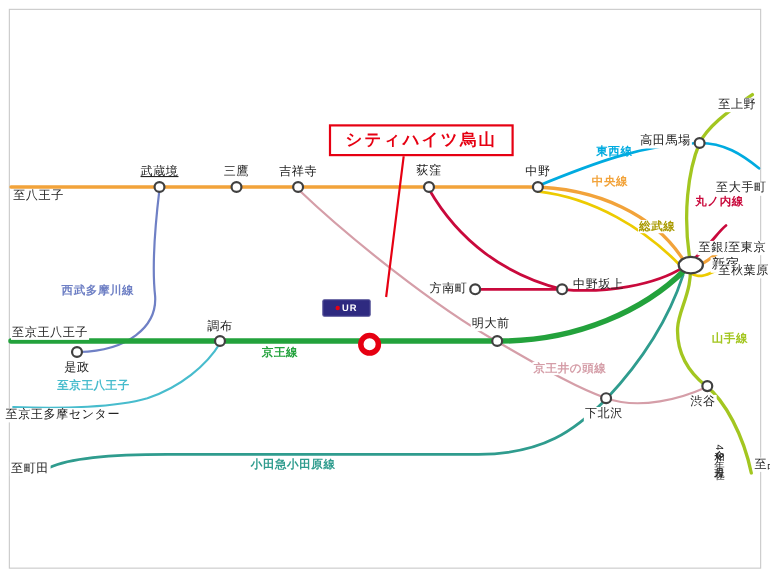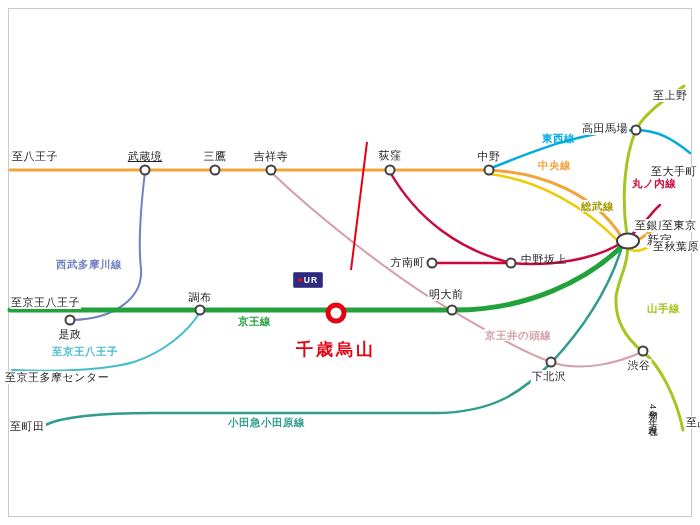--- a/index.html
+++ b/index.html
@@ -18,21 +18,21 @@
   .callout {
     position:absolute; left:299px; top:113px; background:#fff;
     border:2px solid #e60012; padding:3px 13px;
   }
   .callout span { font-size:15px; font-weight:bold; letter-spacing:2px; }
   .hl-name {
     position:absolute; left:296px; top:338px; font-size:17px; font-weight:bold;
     letter-spacing:3px; white-space:nowrap;
   }
   .ur {
-    position:absolute; left:293px; top:272px; width:30px; height:16px;
+    position:absolute; left:293px; top:272px; width:44px; height:16px;
     background:#2e2a80; border-radius:2px; color:#fff; font-size:8.5px;
     font-weight:bold; display:flex; align-items:center; justify-content:center;
     letter-spacing:1px; box-shadow:inset 0 0 0 1px #ffffff33;
   }
   .ur i { display:inline-block; width:4px; height:4px; background:#e60012;
     border-radius:50%; margin-right:2px; }
   .date-note {
     position:absolute; left:646px; top:402px; font-size:9.5px; color:#222;
     writing-mode:vertical-rl; letter-spacing:1px;
   }
@@ -74,27 +74,29 @@
       <circle class="stn" cx="70" cy="320" r="4.5"></circle>
       <circle class="stn" cx="452" cy="310" r="4.5"></circle>
       <circle class="stn" cx="551" cy="362" r="4.5"></circle>
       <circle class="stn" cx="643" cy="351" r="4.5"></circle>
       <ellipse class="stn" cx="628" cy="241" rx="11" ry="7.5"></ellipse>
     </g>
 
     <circle cx="336" cy="313" r="8" fill="#ffffff" stroke-width="5" stroke="#e60012"></circle>
   </svg>
 
+  <div class="callout" style="border-color: rgb(230, 0, 18);">
+    <span style="color: rgb(230, 0, 18);">シティハイツ烏山</span>
+  </div>
 
   <div class="ur">
       <i></i>
       <span>UR</span>
     </div>
 
-  <div class="hl-name" style="color: rgb(230, 0, 18);">千歳烏山</div>
 
   <div class="lbl" style="left:145px; top:150px; transform:translateX(-50%);text-decoration:underline;">武蔵境</div>
   <div class="lbl" style="left:215px; top:150px; transform:translateX(-50%);">三鷹</div>
   <div class="lbl" style="left:271px; top:150px; transform:translateX(-50%);">吉祥寺</div>
   <div class="lbl" style="left:390px; top:150px; transform:translateX(-50%);font-family:Liberation Mono, monospace;">荻窪</div>
   <div class="lbl" style="left:489px; top:150px; transform:translateX(-50%);">中野</div>
   <div class="lbl bg" style="left:629px; top:122px; transform:translateX(-100%);">高田馬場</div>
   <div class="lbl bg" style="left:646px; top:234px; font-size:12px;">新宿</div>
   <div class="lbl" style="left:425px; top:256px; transform:translateX(-100%);">方南町</div>
   <div class="lbl" style="left:521px; top:253px;">中野坂上</div>
@@ -108,21 +110,21 @@
   <div class="lbl line-lbl" style="left: 538px; top: 159px; color: rgb(242, 163, 58);">中央線</div>
   <div class="lbl line-lbl" style="left: 632px; top: 177px; color: rgb(201, 9, 60);">丸ノ内線</div>
   <div class="lbl line-lbl bg" style="left: 580px; top: 200px; color: rgb(169, 154, 0);">総武線</div>
   <div class="lbl line-lbl" style="left: 647px; top: 302px; color: rgb(163, 198, 32);">山手線</div>
   <div class="lbl line-lbl" style="left: 238px; top: 315px; color: rgb(35, 162, 60);">京王線</div>
   <div class="lbl line-lbl" style="left: 56px; top: 258px; color: rgb(111, 128, 197);">西武多摩川線</div>
   <div class="lbl line-lbl" style="left: 52px; top: 345px; color: rgb(71, 188, 205);">至京王八王子</div>
   <div class="lbl line-lbl bg" style="left: 484px; top: 329px; color: rgb(213, 158, 168);">京王井の頭線</div>
   <div class="lbl line-lbl" style="left: 228px; top: 416px; color: rgb(47, 156, 142);">小田急小田原線</div>
 
-  <div class="lbl bg" style="left:11px; top:150px;">至八王子</div>
+  <div class="lbl bg" style="left:11px; top:172px;">至八王子</div>
   <div class="lbl bg" style="left:10px; top:296px;">至京王八王子</div>
   <div class="lbl bg" style="left:4px; top:371px;">至京王多摩センター</div>
   <div class="lbl bg" style="left:9px; top:420px;">至町田</div>
   <div class="lbl bg" style="left:652px; top:89px;">至上野</div>
   <div class="lbl bg" style="left:650px; top:165px;">至大手町</div>
   <div class="lbl bg" style="left:634px; top:198px;margin-top:21px;">至銀座</div>
   <div class="lbl bg" style="left:661px; top:219px;">至東京</div>
   <div class="lbl bg" style="left:652px; top:240px;">至秋葉原</div>
   <div class="lbl bg" style="left:652px; top:416px;margin-left:33px;">至品川</div>
 

